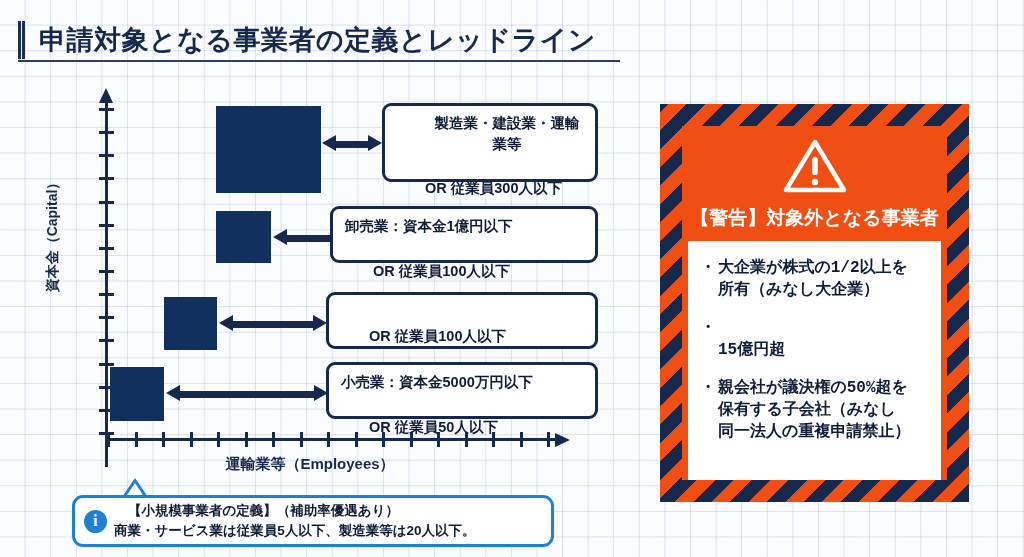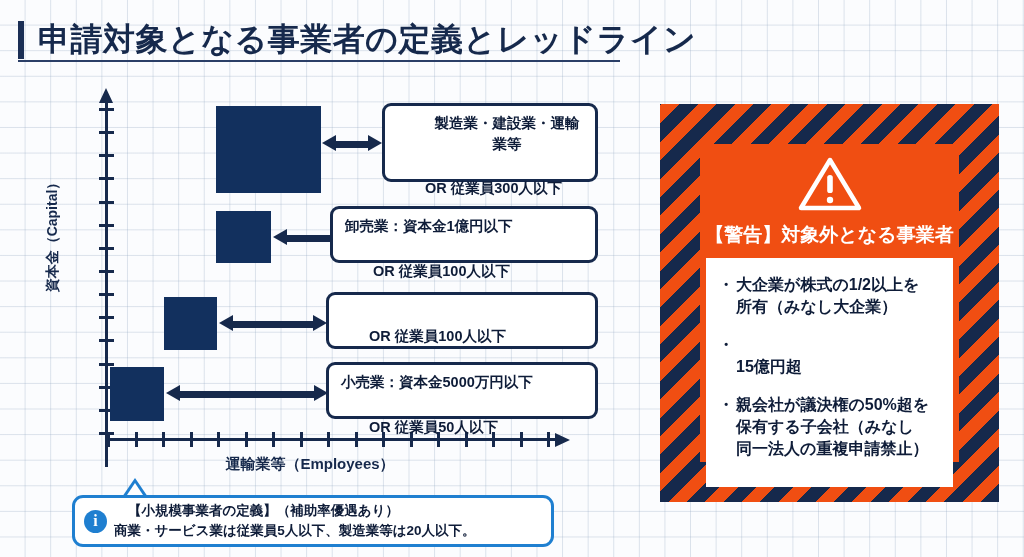--- a/index.html
+++ b/index.html
@@ -24,21 +24,21 @@
     position: absolute; left: 18px; top: 16px; width: 600px; height: 48px;
     display: flex; align-items: center;
   }
   #title-bar {
     width: 7px; height: 38px; margin-right: 14px;
     border-left: 3px solid #1b2f55;
     border-right: 3px solid #1b2f55;
     background: transparent;
   }
   #title-text {
-    font-size: 32px; font-weight: bold; color: #16294c;
+    font-size: 27px; font-weight: bold; color: #16294c;
     letter-spacing: 0.5px; white-space: nowrap;
   }
   #title-underline {
     position: absolute; left: 18px; top: 60px; width: 602px; height: 2px;
     background: #2b3f67;
   }
 
   
   #chart {
     position: absolute; left: 0; top: 80px; width: 640px; height: 400px;
@@ -140,27 +140,28 @@
     font-family: "Liberation Serif", serif;
   }
   #info-text {
     font-size: 13.5px; font-weight: bold; color: #0e1c38; line-height: 1.45;
   }
   #info-text .l1 { display: block; padding-left: 14px; }
   #info-text .l2 { display: block; }
 
   
   #warn-panel {
-    position: absolute; left: 660px; top: 104px; width: 339px; height: 398px;
+    position: absolute; left: 660px; top: 104px; width: 309px; height: 398px;
     background: repeating-linear-gradient(
       -45deg,
       #16294c 0px, #16294c 13px,
       #f04e12 13px, #f04e12 26px
     );
-    padding: 40px;
+    padding: 22px;
+    font-family: Liberation Mono, monospace;
   }
   #warn-inner {
     width: 100%; height: 100%;
     background: #f04e12;
     display: flex; flex-direction: column; align-items: center;
   }
   #warn-tri {
     margin-top: 12px;
   }
   #warn-heading {

